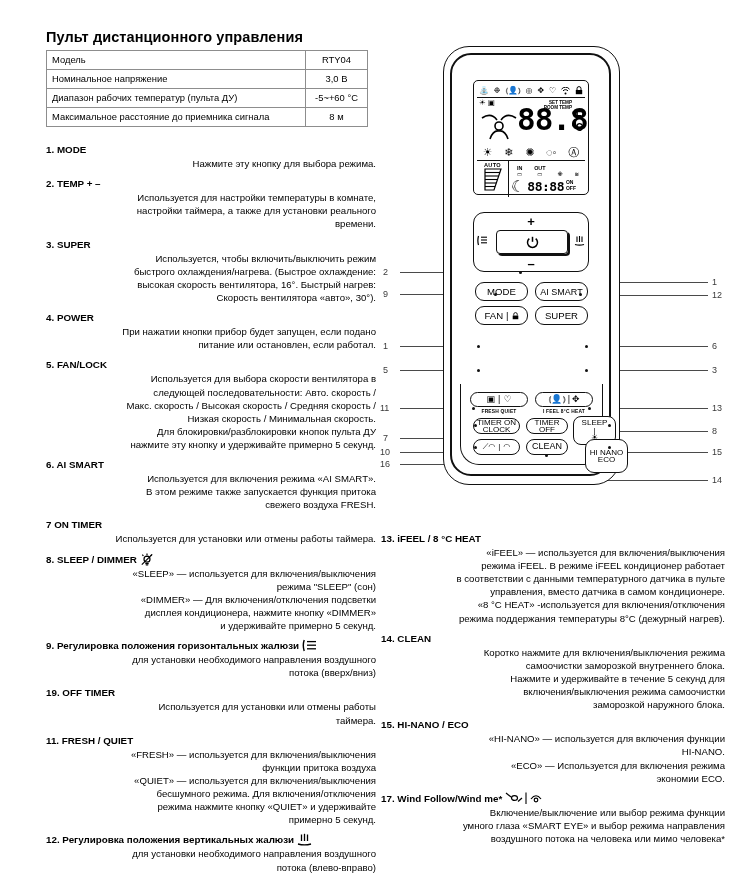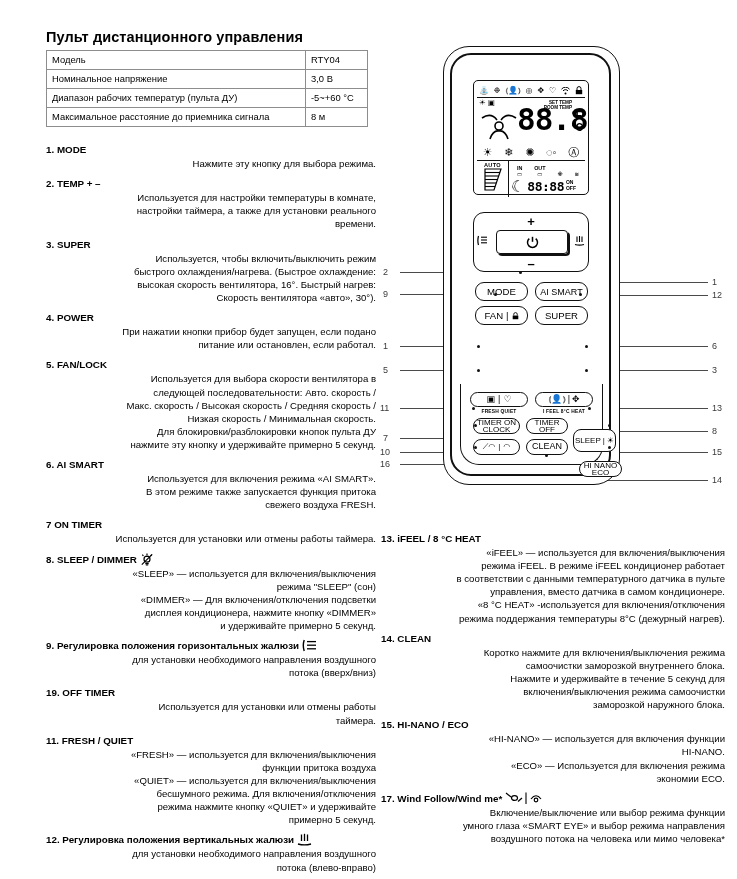--- a/index.html
+++ b/index.html
@@ -19,21 +19,21 @@
 
   
   .spec-table{
     position:absolute;left:46px;top:50px;width:322px;
     border-collapse:collapse;font-size:9.4px;
   }
   .spec-table td{
     border:1px solid #8d8d8d;padding:3px 5px;height:11px;line-height:12px;
   }
   .spec-table td.k{width:248px;text-align:left;}
-  .spec-table td.v{}
+  .spec-table td.v{text-align:center;}
 
   
   .col{position:absolute;font-size:9.6px;line-height:13.1px;}
   .col-left{left:46px;top:143px;width:330px;}
   .col-right{left:381px;top:532px;width:344px;}
 
   .item{margin-bottom:7px;}
   .item .hd{font-weight:bold;font-size:9.8px;margin-bottom:1px;}
   .item .hd .num{font-weight:bold;}
   .item .bd{padding-left:18px;}
@@ -135,24 +135,24 @@
   .ifeel{left:155px;top:352px;width:58px;height:15px;font-size:9px;}
   .lbl-sm{
     position:absolute;font-size:4.9px;font-weight:bold;letter-spacing:.2px;
     text-align:center;
   }
   .lbl-fq{left:90px;top:369px;width:58px;}
   .lbl-ifeel{left:155px;top:369px;width:58px;}
 
   .b-timeron{left:93px;top:378px;width:47px;height:16px;}
   .b-timeroff{left:146px;top:378px;width:42px;height:16px;}
-  .b-sleep{left:193px;top:389px;width:43px;height:23px;}
+  .b-sleep{left:193px;top:376px;width:43px;height:29px;flex-direction:column;}
   .b-eye{left:93px;top:399px;width:47px;height:16px;}
   .b-clean{left:146px;top:399px;width:42px;height:16px;font-size:9px;}
-  .b-hinano{left:199px;top:399px;width:43px;height:16px;border-radius:9px;margin-top:22px;}
+  .b-hinano{left:205px;top:399px;width:43px;height:34px;border-radius:9px;}
 
   .b-timeron .l1{}
 
   
   .lead{position:absolute;background:#4a4a4a;}
   .lead.h{height:1px;}
   .lead.v{width:1px;}
   .lnum{
     position:absolute;font-size:9px;color:#3a3a3a;line-height:9px;
   }

